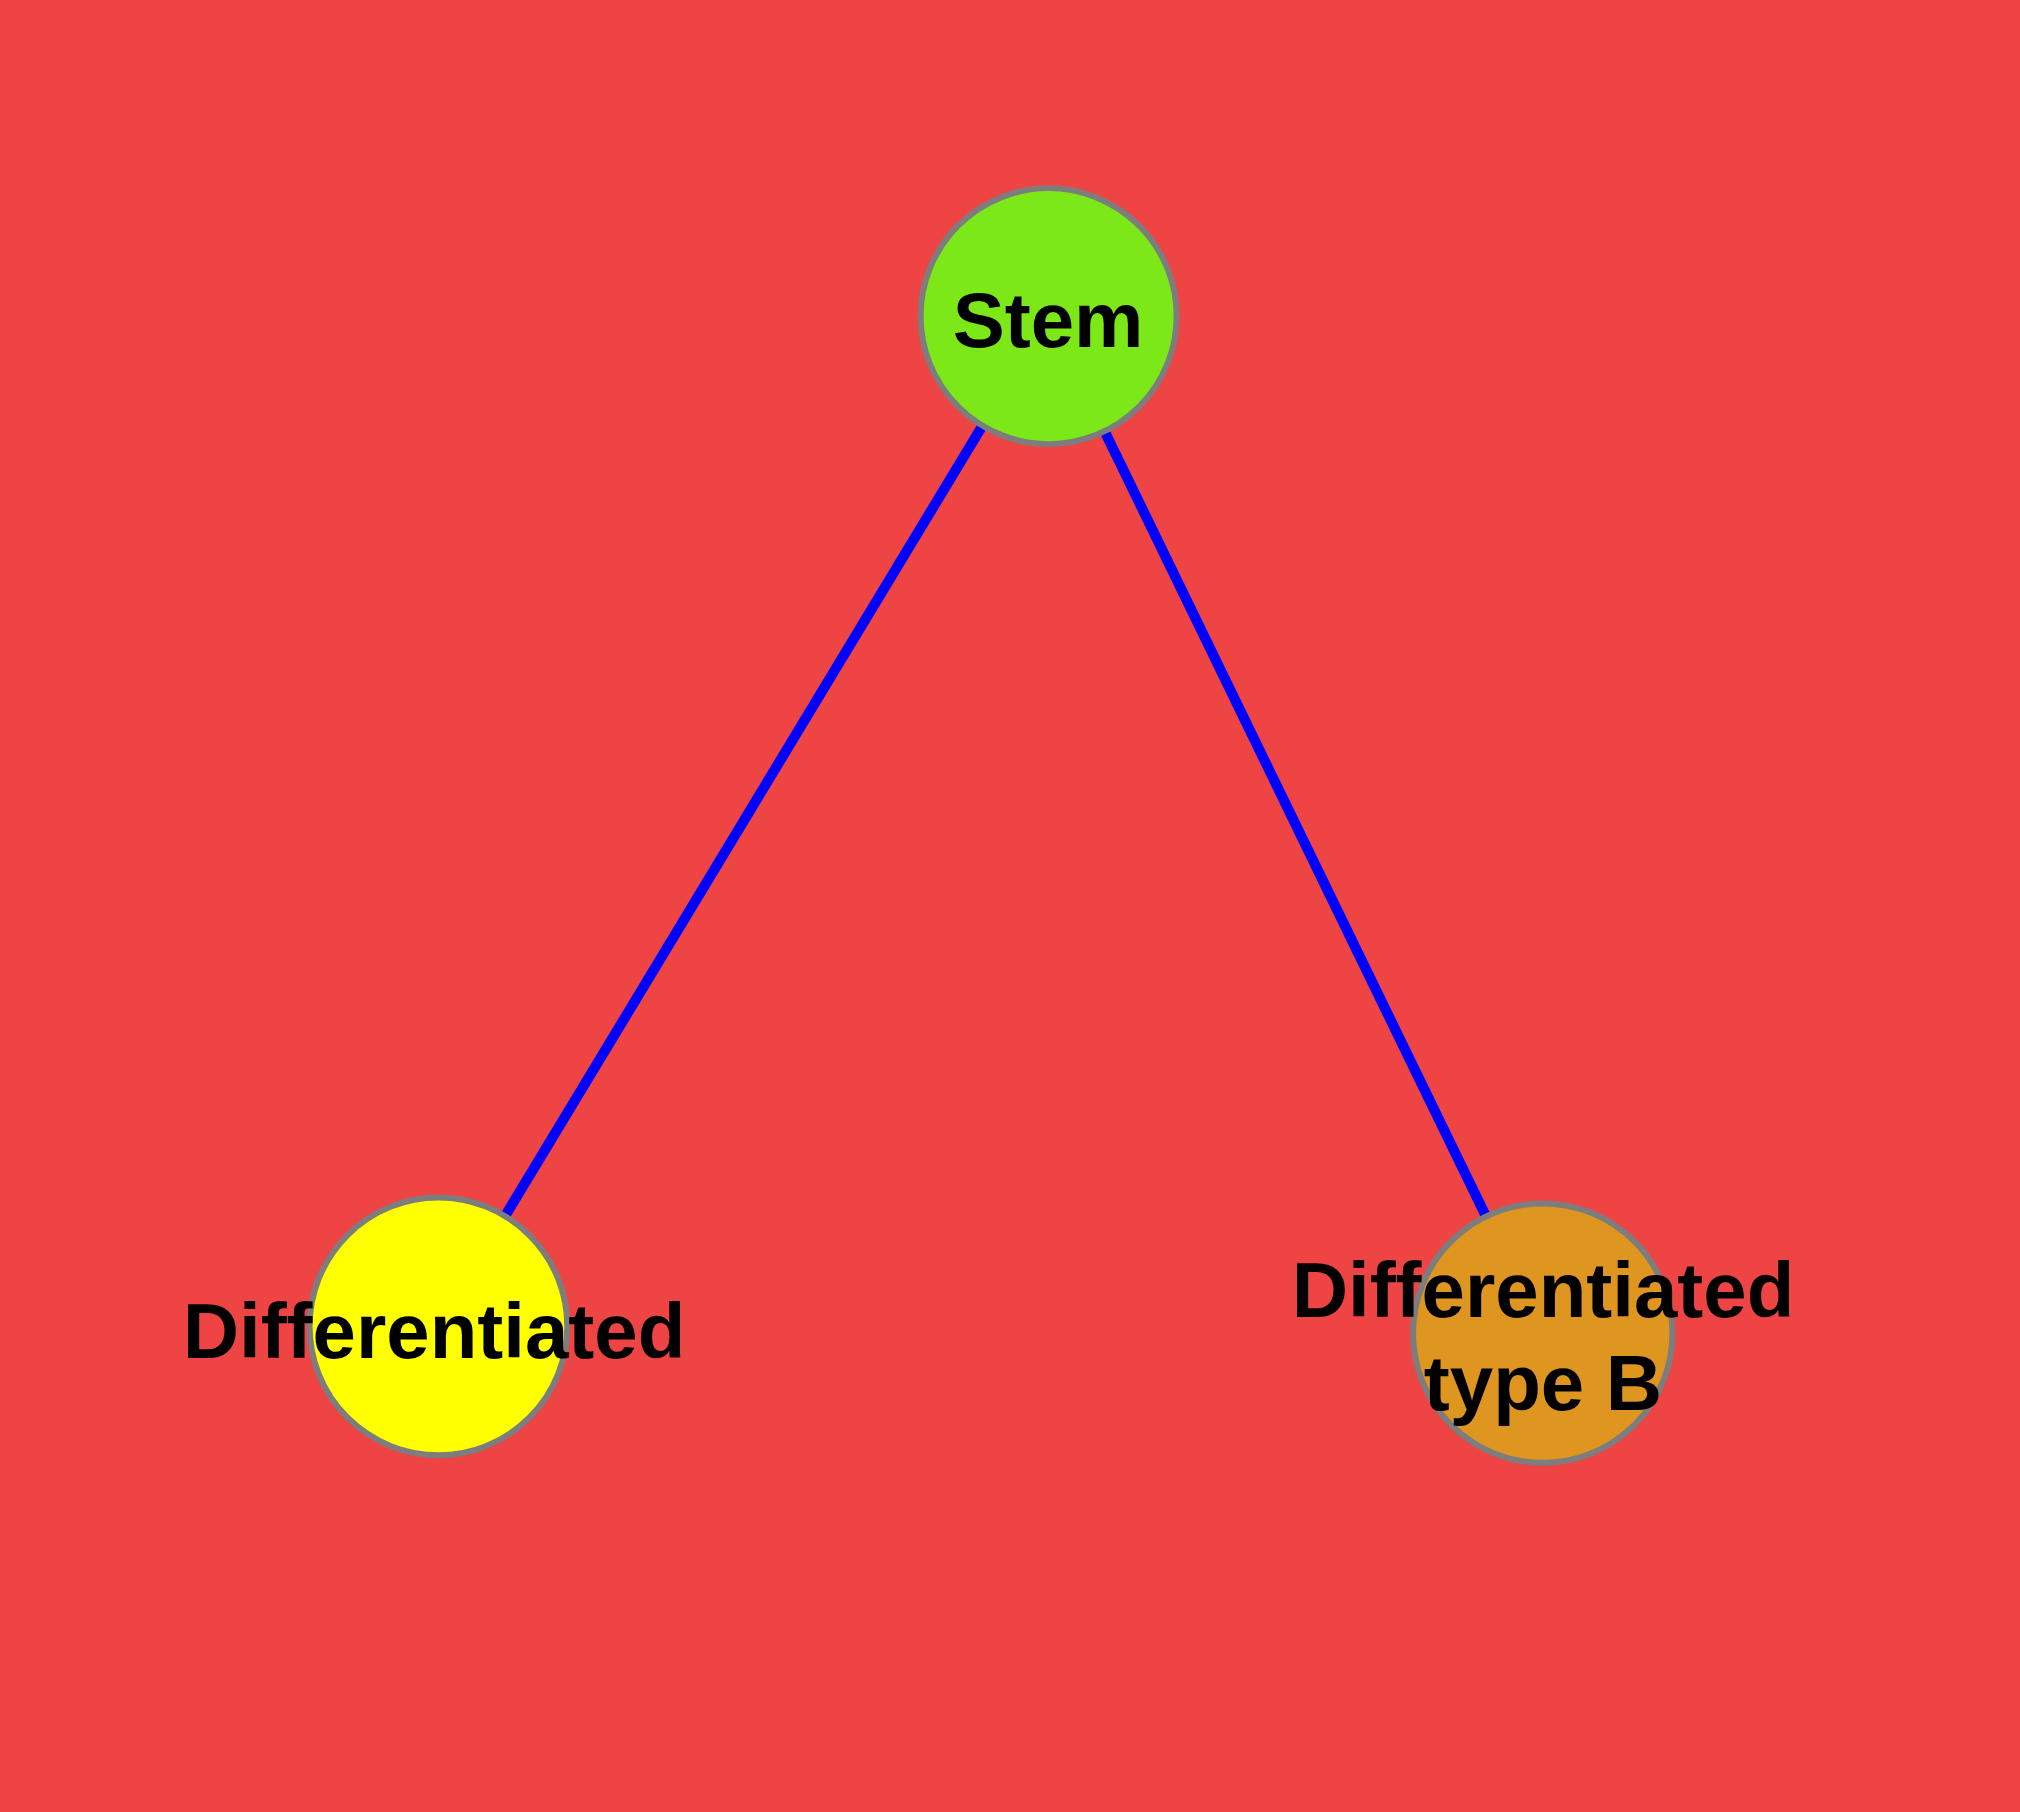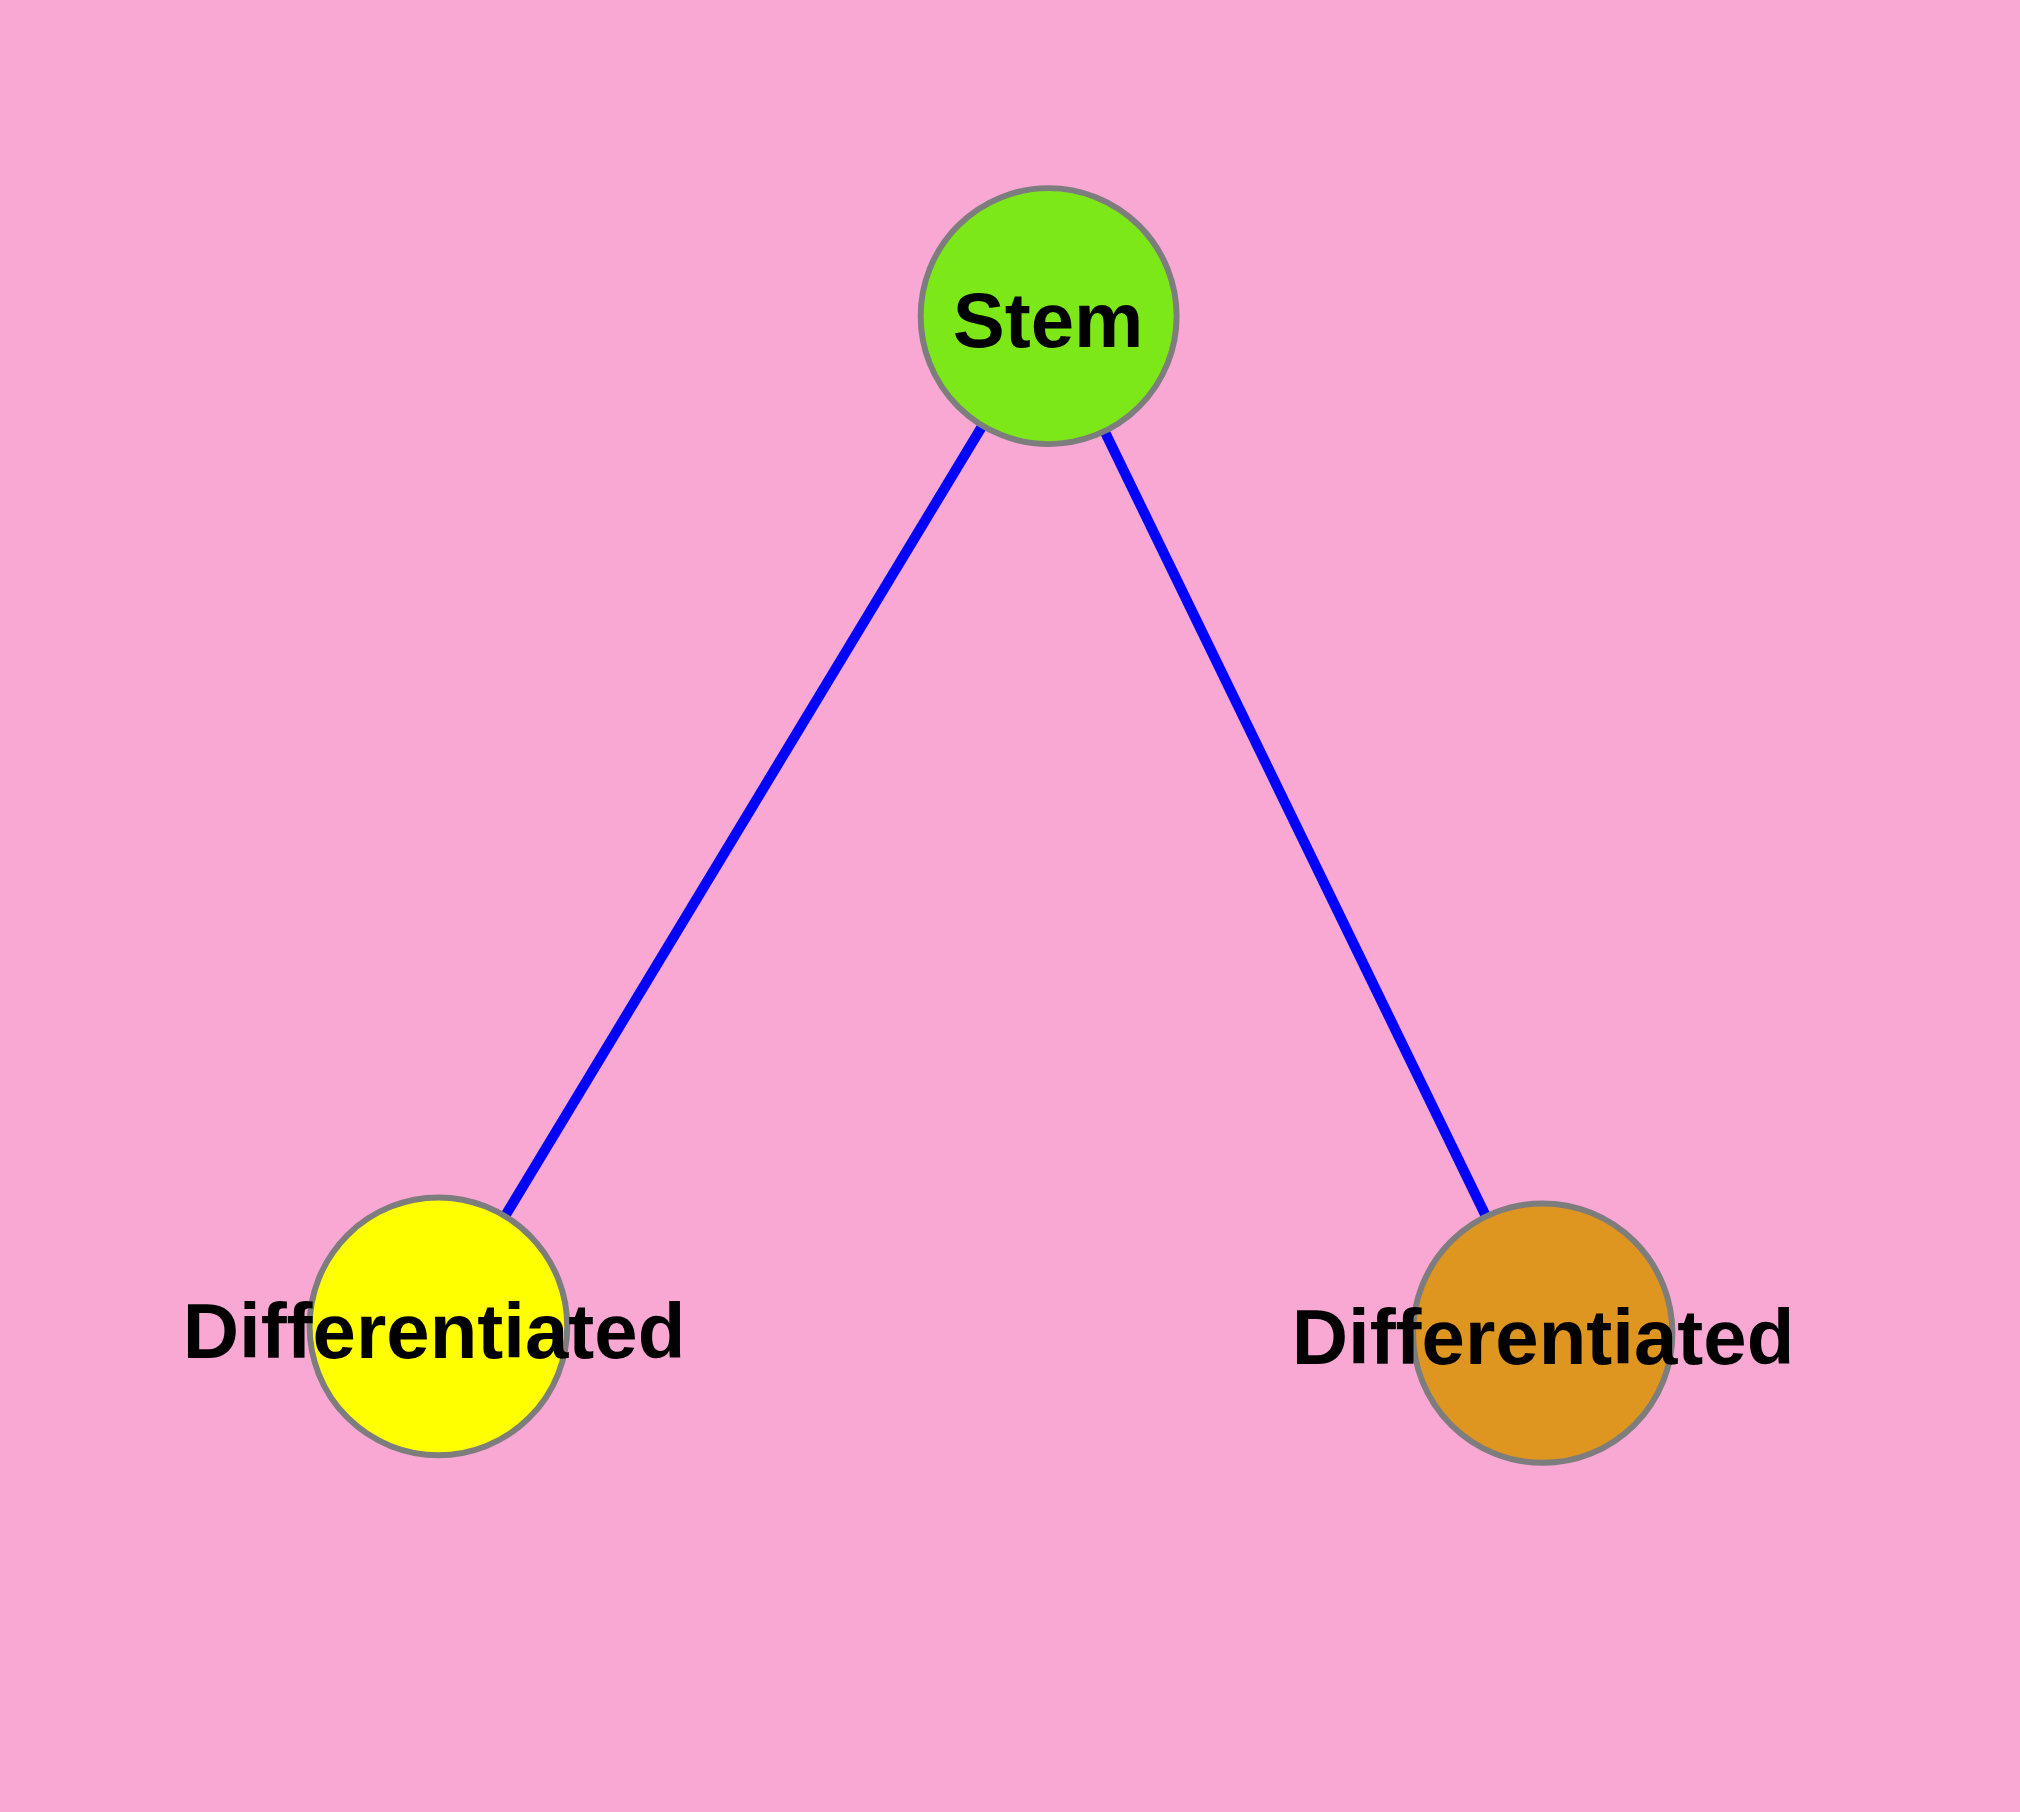--- a/index.html
+++ b/index.html
@@ -5,21 +5,21 @@
 <style>
   html, body {
     margin: 0;
     padding: 0;
     background: #ffffff;
   }
   .canvas {
     position: relative;
     width: 2021px;
     height: 1812px;
-    background: #f9a8d4;
+    background: #ef4444;
     overflow: hidden;
     font-family: "Liberation Sans", sans-serif;
   }
   .diagram-svg {
     position: absolute;
     left: 0;
     top: 0;
     width: 100%;
     height: 100%;
   }
@@ -66,16 +66,17 @@
   <div class="node-label label-stem">
     <span>Stem</span>
   </div>
 
   <div class="node-label label-type-a">
     <span>Differentiated</span>
   </div>
 
   <div class="node-label label-type-b">
     <span>Differentiated</span>
+    <span>type B</span>
   </div>
 
 </div>
 
 
 </body></html>

